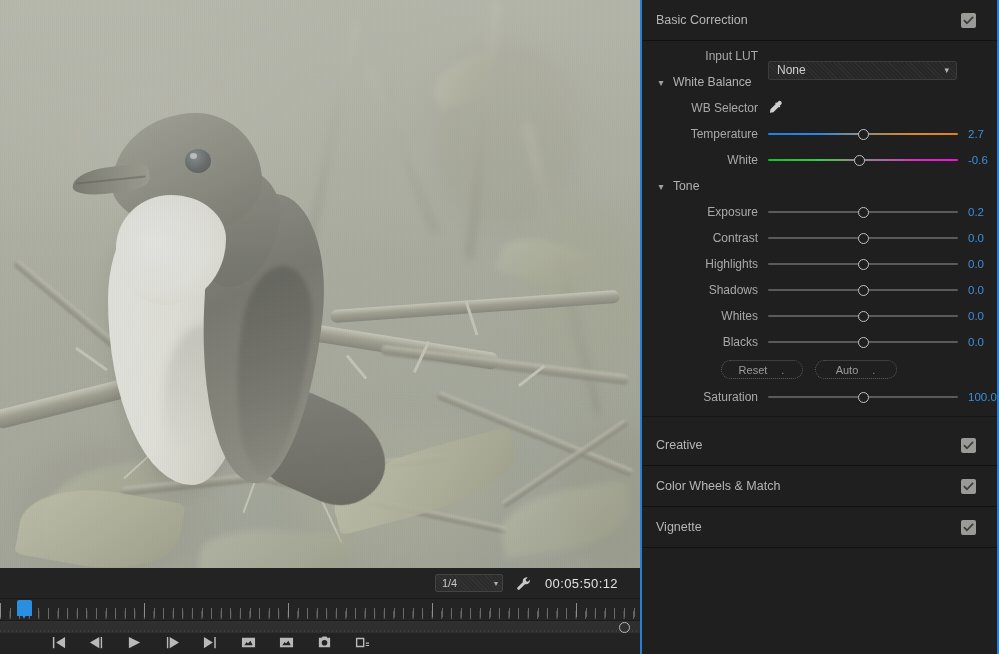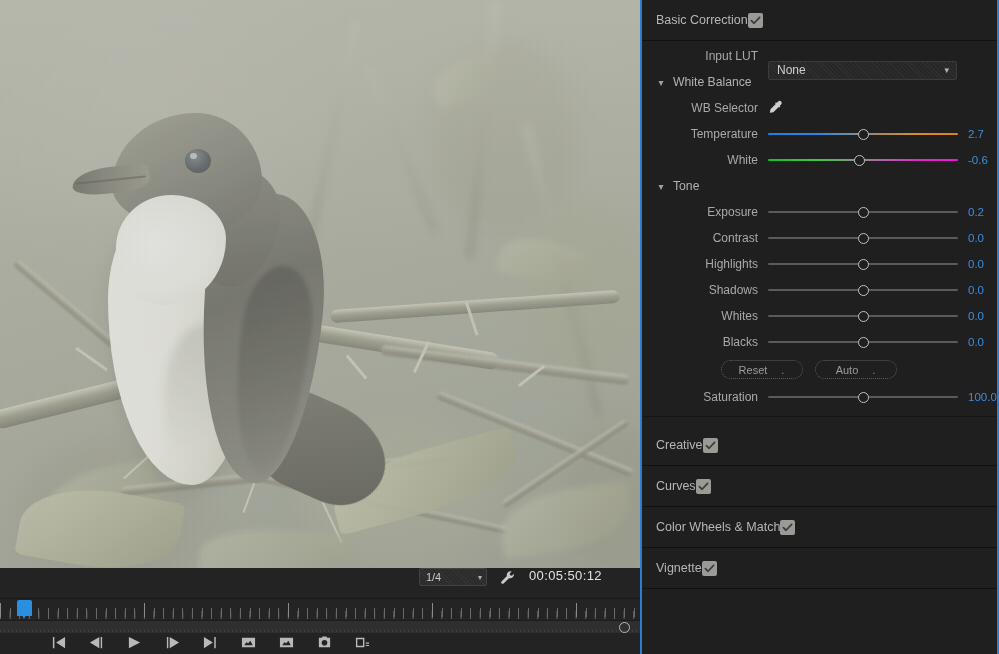--- a/index.html
+++ b/index.html
@@ -137,22 +137,22 @@
   }
   .desat-overlay {
     position:absolute; inset:0; pointer-events:none;
     background: rgba(176,176,164,.14);
     mix-blend-mode: luminosity;
   }
 
   
   .monitor-bottom { width:640px; height:86px; background:#232323; position:relative; }
   .mb-row1 {
-    height:30px; display:flex; align-items:flex-start; justify-content:flex-end;
-    padding-right:38px; gap:12px;
+    height:30px; display:flex; align-items:center; justify-content:flex-end;
+    padding-right:22px; gap:12px;
   }
   .res-select {
     width:68px; height:18px;
     background:#2c2c2c;
     background-image: repeating-linear-gradient(45deg, rgba(255,255,255,.035) 0 1px, transparent 1px 3px);
     border:1px solid #434343; border-radius:2px;
     display:flex; align-items:center; justify-content:space-between;
     padding:0 4px 0 6px;
     color:#c8c8c8; font-size:11px;
   }
@@ -203,21 +203,21 @@
   }
   .tbtn { width:20px; height:18px; display:flex; align-items:flex-start; justify-content:center; color:#b9b9b9; }
 
   
   .lumetri {
     width:359px; height:654px; background:#1f1f1f;
     border-left:2px solid #2a7fd4; border-right:2px solid #2a7fd4;
     position:relative; overflow:hidden;
   }
   .sec-header {
-    height:41px; display:flex; align-items:center; 
+    height:41px; display:flex; align-items:center; justify-content:space-between;
     padding:0 21px 0 14px;
     border-bottom:1px solid #111;
   }
   .sec-header.first { border-top:none; }
   .sec-title { color:#b6b6b6; font-size:12.5px; }
   .cbx {
     width:15px; height:15px; background:#9a9a96; border-radius:2px;
     display:flex; align-items:center; justify-content:center;
   }
   .cbx svg { display:block; }
@@ -565,28 +565,20 @@
 
     <div class="sec-header">
       <span class="sec-title">Creative</span>
       <span class="cbx">
         <svg width="11" height="11" viewBox="0 0 12 12">
             <path d="M1.5 6.2 4.4 9 10.5 2.6" stroke="#3c3c3c" stroke-width="1.9" fill="none" stroke-linecap="round" stroke-linejoin="round"></path>
           </svg>
       </span>
     </div>
 
-    <div class="sec-header">
-      <span class="sec-title">Curves</span>
-      <span class="cbx">
-        <svg width="11" height="11" viewBox="0 0 12 12">
-            <path d="M1.5 6.2 4.4 9 10.5 2.6" stroke="#3c3c3c" stroke-width="1.9" fill="none" stroke-linecap="round" stroke-linejoin="round"></path>
-          </svg>
-      </span>
-    </div>
 
     <div class="sec-header">
       <span class="sec-title">Color Wheels &amp; Match</span>
       <span class="cbx">
         <svg width="11" height="11" viewBox="0 0 12 12">
             <path d="M1.5 6.2 4.4 9 10.5 2.6" stroke="#3c3c3c" stroke-width="1.9" fill="none" stroke-linecap="round" stroke-linejoin="round"></path>
           </svg>
       </span>
     </div>
 

